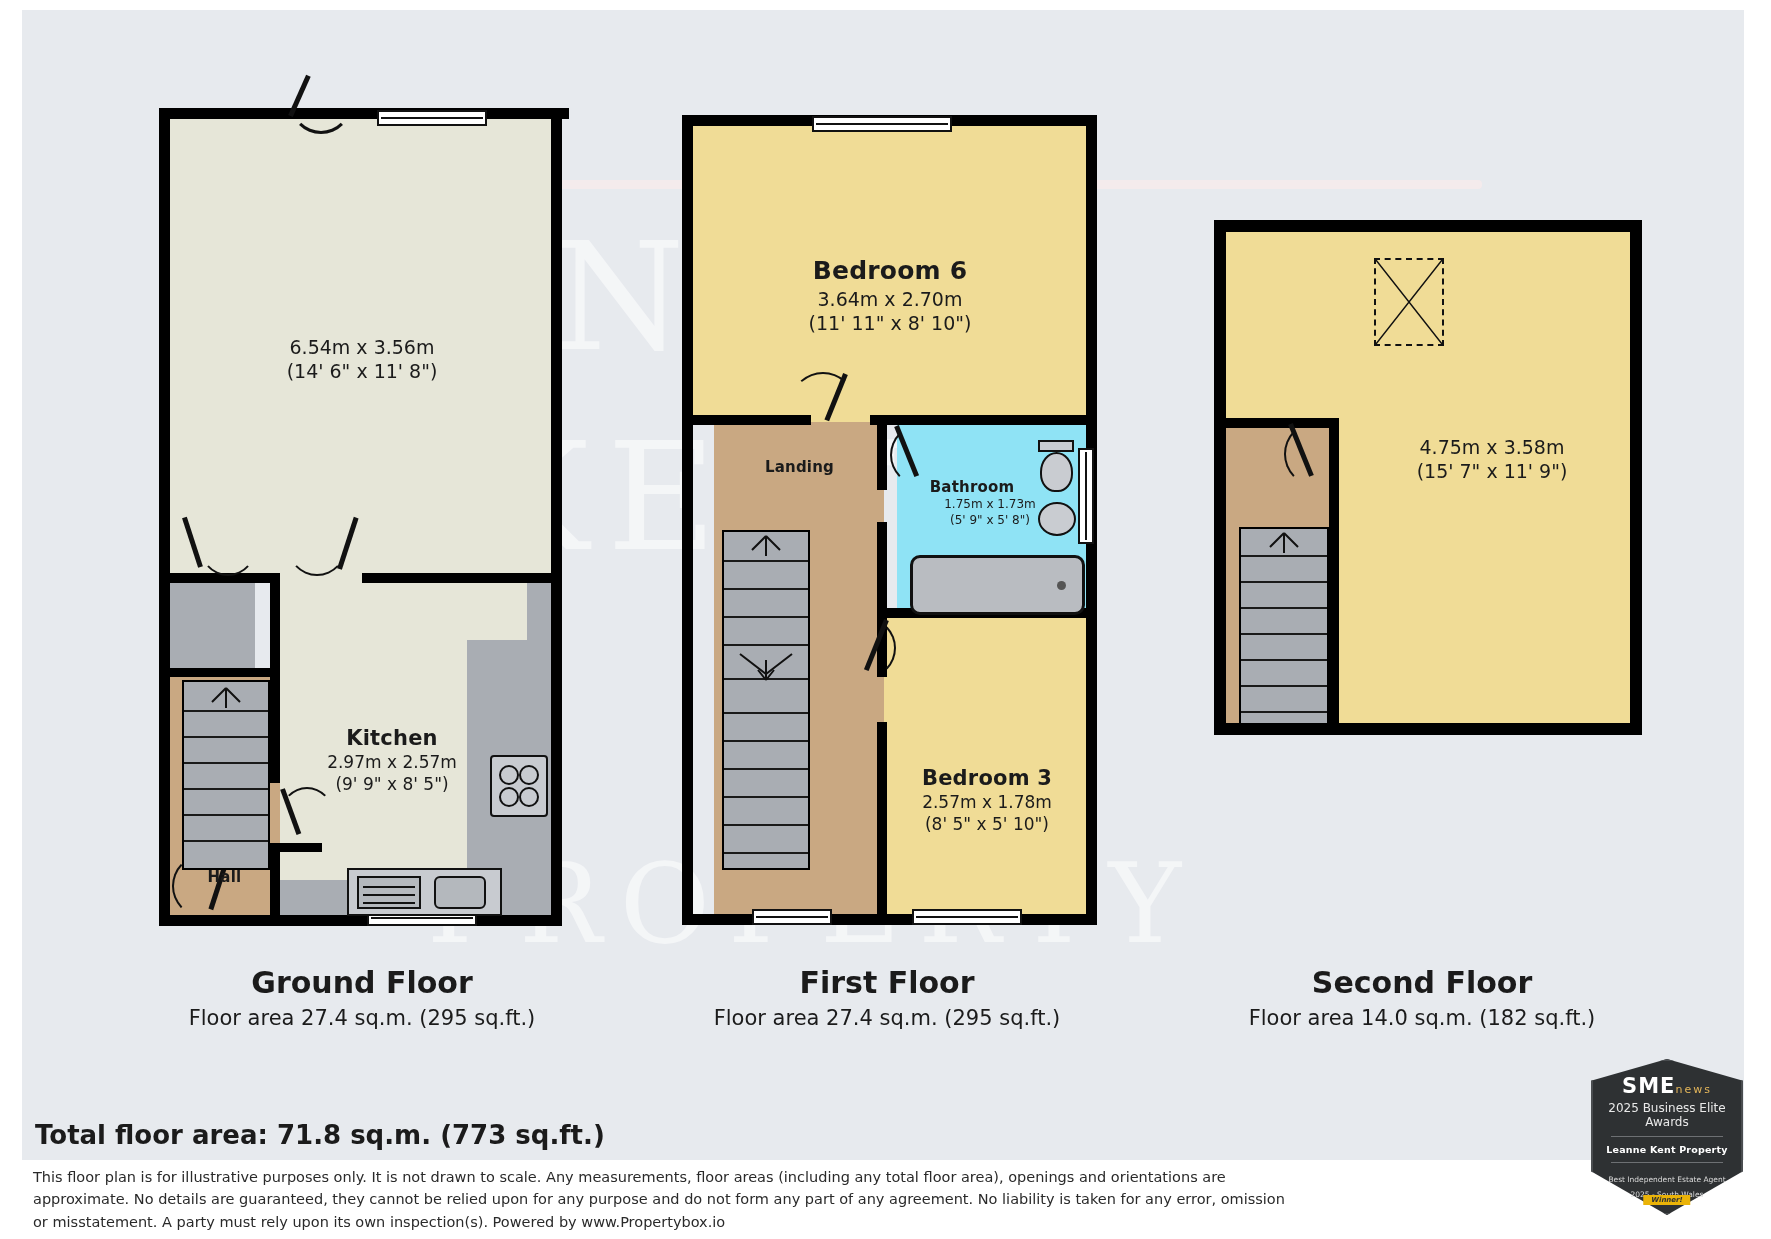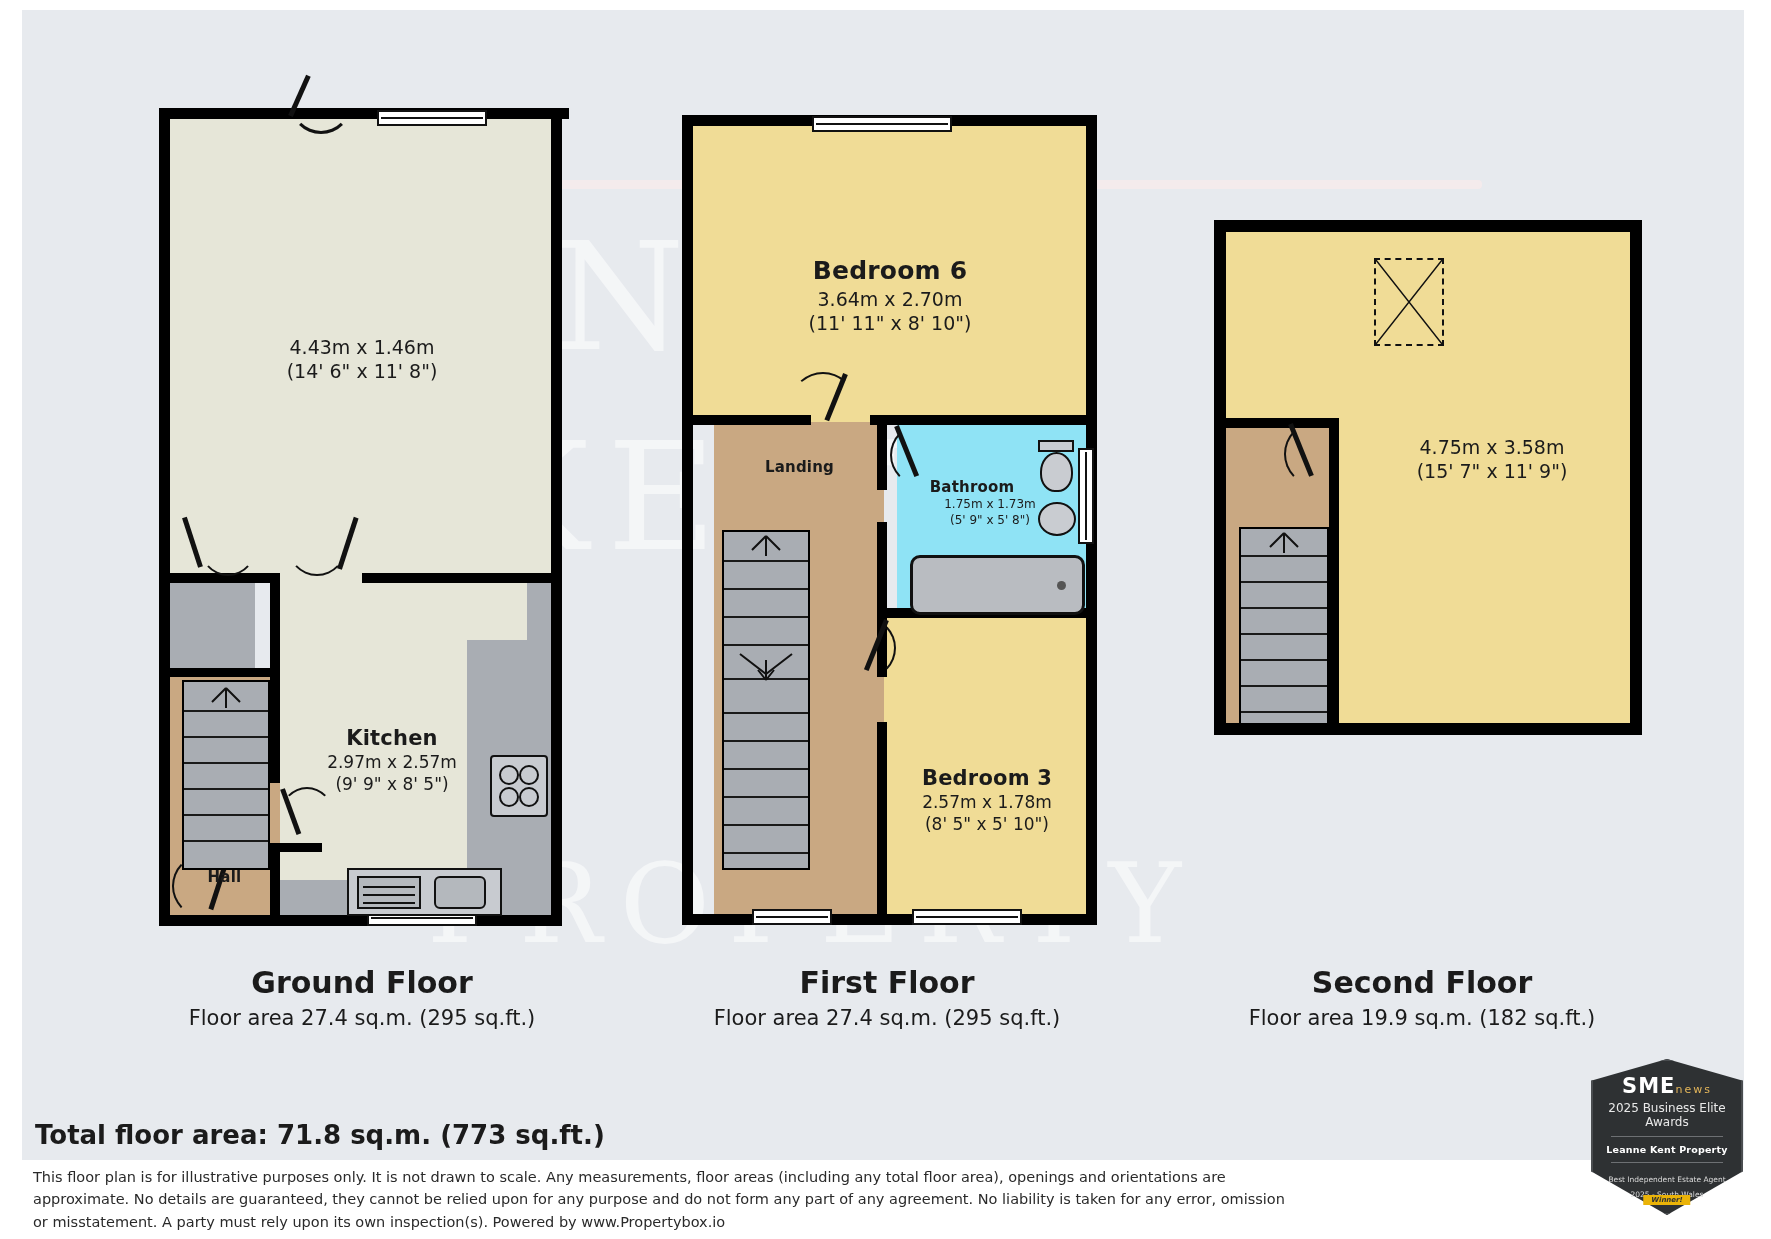--- a/index.html
+++ b/index.html
@@ -371,21 +371,21 @@
       </div>
       <div class="fixture sink-unit" style="left:325px; top:858px; width:155px; height:48px;"></div>
       <div class="fixture sink-bowl" style="left:412px; top:866px; width:52px; height:33px;"></div>
       <div class="fixture sink-drain" style="left:335px; top:866px; width:64px; height:33px;">
         <div class="l" style="top:8px;"></div>
         <div class="l" style="top:16px;"></div>
         <div class="l" style="top:24px;"></div>
       </div>
 
       <div class="lbl" style="left:140px; top:325px; width:400px;">
-        <div class="dim">4.43m x 1.46m</div>
+        <div class="dim">6.54m x 3.56m</div>
         <div class="dim">(14' 6" x 11' 8")</div>
       </div>
       <div class="lbl mid" style="left:255px; top:715px; width:230px;">
         <div class="name">Kitchen</div>
         <div class="dim">2.97m x 2.57m</div>
         <div class="dim">(9' 9" x 8' 5")</div>
       </div>
       <div class="lbl plain" style="left:150px; top:858px; width:105px;">
         <div class="name">Hall</div>
       </div>
@@ -516,21 +516,21 @@
     <div class="floor-caption" style="left:110px; top:955px; width:460px;">
       <div class="ft">Ground Floor</div>
       <div class="fa">Floor area 27.4 sq.m. (295 sq.ft.)</div>
     </div>
     <div class="floor-caption" style="left:635px; top:955px; width:460px;">
       <div class="ft">First Floor</div>
       <div class="fa">Floor area 27.4 sq.m. (295 sq.ft.)</div>
     </div>
     <div class="floor-caption" style="left:1170px; top:955px; width:460px;">
       <div class="ft">Second Floor</div>
-      <div class="fa">Floor area 19.9 sq.m. (182 sq.ft.)</div>
+      <div class="fa">Floor area 14.0 sq.m. (182 sq.ft.)</div>
     </div>
   </div>
 
   <div class="total-area">Total floor area: 71.8 sq.m. (773 sq.ft.)</div>
   <div class="disclaimer">This floor plan is for illustrative purposes only. It is not drawn to scale. Any measurements, floor areas (including any total floor area), openings and orientations are approximate. No details are guaranteed, they cannot be relied upon for any purpose and do not form any part of any agreement. No liability is taken for any error, omission or misstatement. A party must rely upon its own inspection(s). Powered by www.Propertybox.io</div>
 
   <div class="badge">
     <div class="badge-shape"></div>
     <div class="badge-inner">
       <div class="badge-sme">

